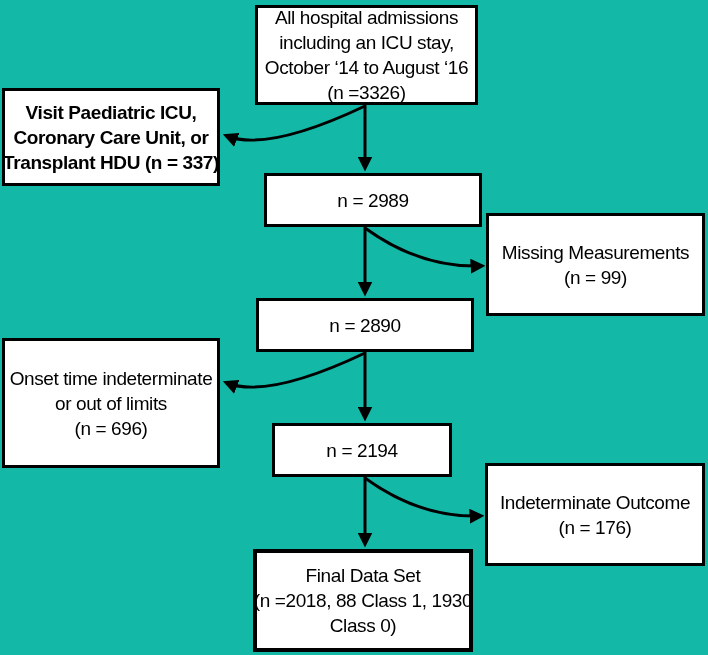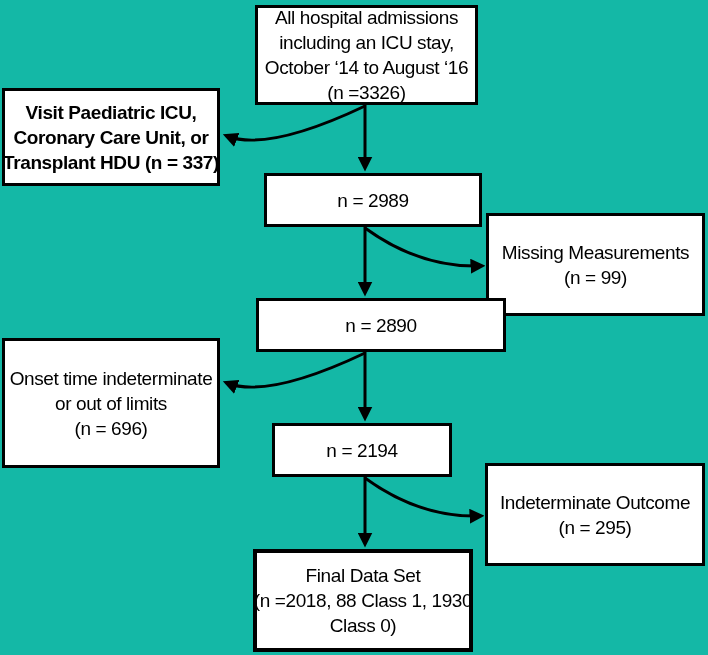--- a/index.html
+++ b/index.html
@@ -82,37 +82,37 @@
 
   <div class="box" style="left:256px; top:173px; width:218px; height:54px;margin-left:8px;">
     <div class="ln">n = 2989</div>
   </div>
 
   <div class="box" style="left:486px; top:213px; width:219px; height:103px;">
     <div class="ln">Missing Measurements</div>
     <div class="ln">(n = 99)</div>
   </div>
 
-  <div class="box" style="left:256px; top:298px; width:250px; height:54px;">
+  <div class="box" style="left:256px; top:298px; width:218px; height:54px;">
     <div class="ln">n = 2890</div>
   </div>
 
   <div class="box" style="left:2px; top:338px; width:218px; height:130px;">
     <div class="ln">Onset time indeterminate</div>
     <div class="ln">or out of limits</div>
     <div class="ln">(n = 696)</div>
   </div>
 
   <div class="box" style="left:272px; top:423px; width:180px; height:54px;">
     <div class="ln">n = 2194</div>
   </div>
 
   <div class="box" style="left:485px; top:463px; width:220px; height:103px;">
     <div class="ln">Indeterminate Outcome</div>
-    <div class="ln">(n = 295)</div>
+    <div class="ln">(n = 176)</div>
   </div>
 
   <div class="box thick" style="left:253px; top:549px; width:220px; height:103px;">
     <div class="ln">Final Data Set</div>
     <div class="ln">(n =2018, 88 Class 1, 1930</div>
     <div class="ln">Class 0)</div>
   </div>
 
 </div>
 

